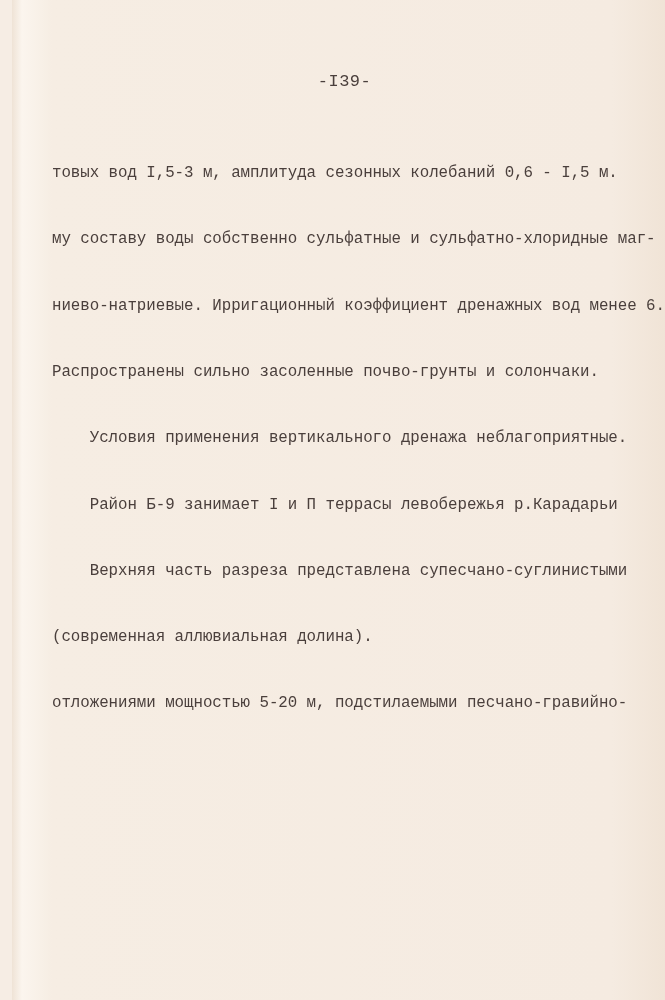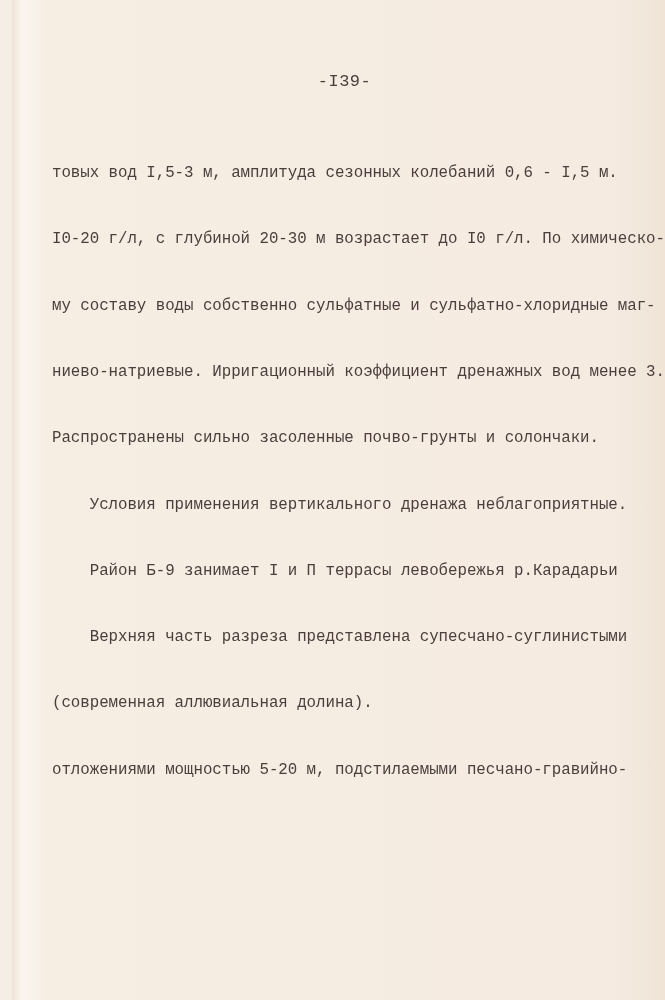--- a/index.html
+++ b/index.html
@@ -61,23 +61,22 @@
   }
 </style>
 </head>
 <body>
 
 <div class="page">
   <div class="page-number">-I39-</div>
 
   <div class="body-text">
     <span class="line">товых вод I,5-3 м, амплитуда сезонных колебаний 0,6 - I,5 м.</span>
-    <span class="line">I0-20 г/л, с глубиной 20-30 м возрастает до I0 г/л. По химическо-</span>
     <span class="line">му составу воды собственно сульфатные и сульфатно-хлоридные маг-</span>
-    <span class="line">ниево-натриевые. Ирригационный коэффициент дренажных вод менее 3.</span>
+    <span class="line">ниево-натриевые. Ирригационный коэффициент дренажных вод менее 6.</span>
     <span class="line">Распространены сильно засоленные почво-грунты и солончаки.</span>
     <span class="line">    Условия применения вертикального дренажа неблагоприятные.</span>
     <span class="line">    Район Б-9 занимает I и П террасы левобережья р.Карадарьи</span>
     <span class="line">    Верхняя часть разреза представлена супесчано-суглинистыми</span>
     <span class="line">(современная аллювиальная долина).</span>
     <span class="line">отложениями мощностью 5-20 м, подстилаемыми песчано-гравийно-</span>
     
     
     
     

